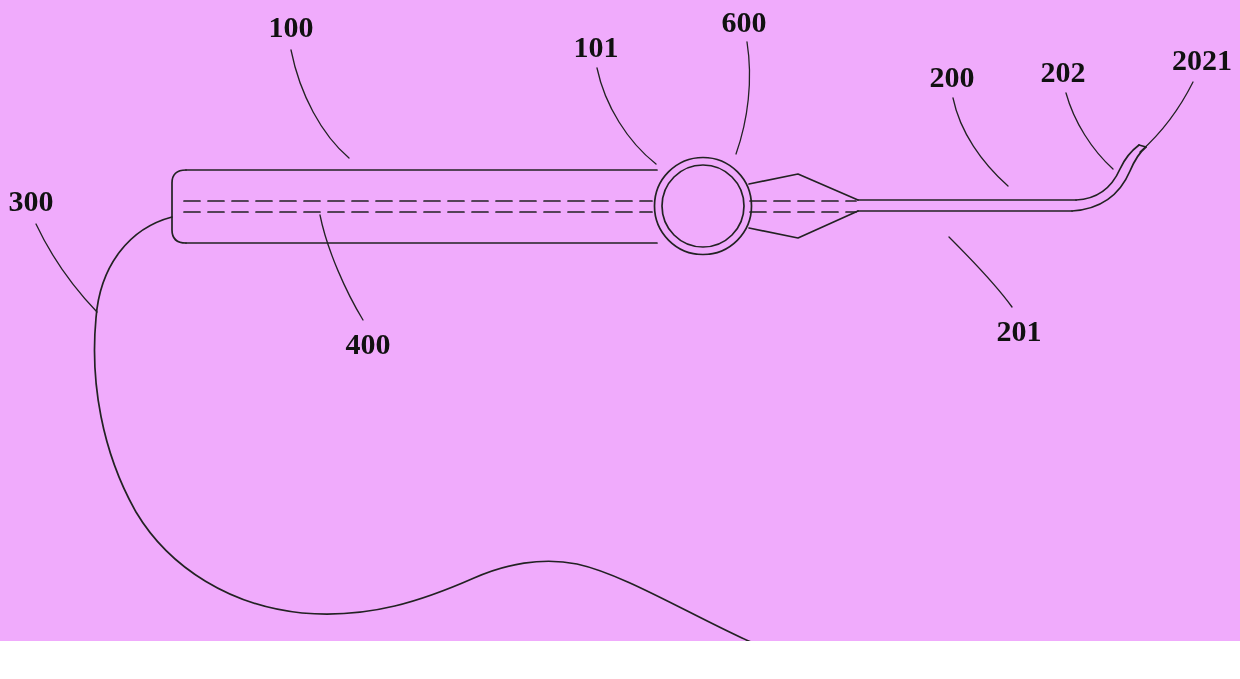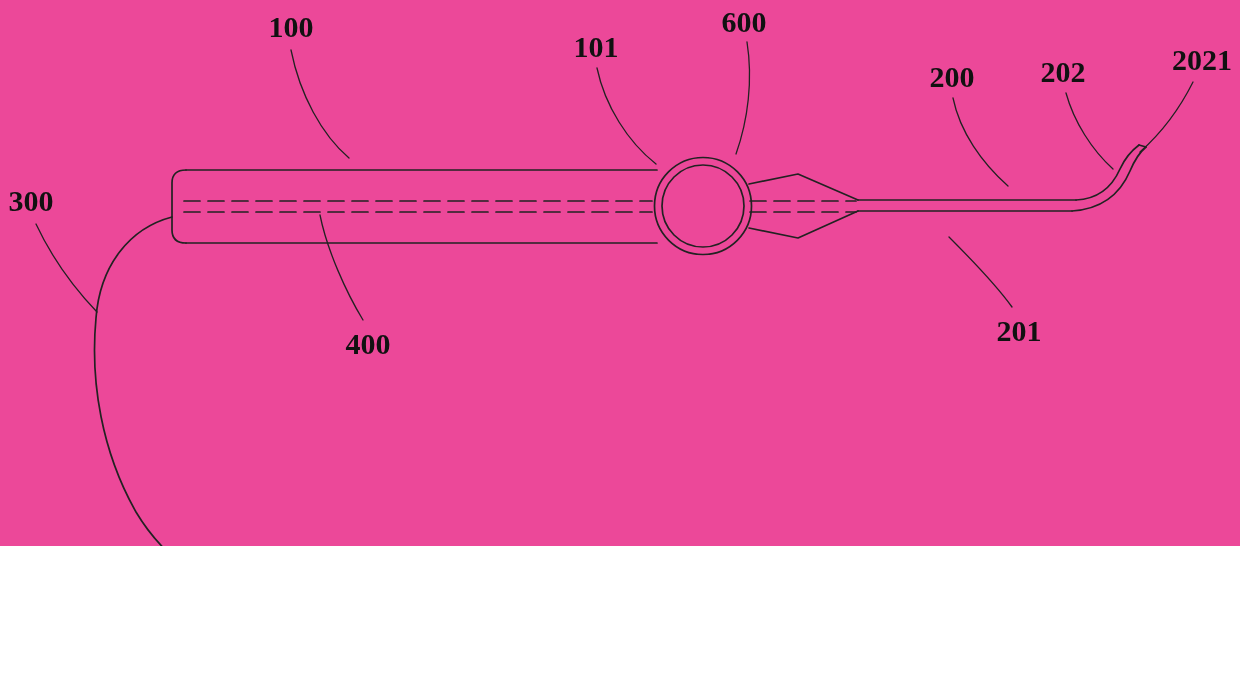--- a/index.html
+++ b/index.html
@@ -3,22 +3,22 @@
 <meta charset="utf-8">
 <style>
   html, body {
     margin: 0;
     padding: 0;
     background: #ffffff;
   }
   .stage {
     position: relative;
     width: 1240px;
-    height: 546px;
-    background: #ec4899;
+    height: 641px;
+    background: #f0abfc;
     overflow: hidden;
     text-align: right;
   }
   svg {
     display: block;
   }
   .outline {
     fill: none;
     stroke-width: 1.7;
     stroke-linecap: round;

